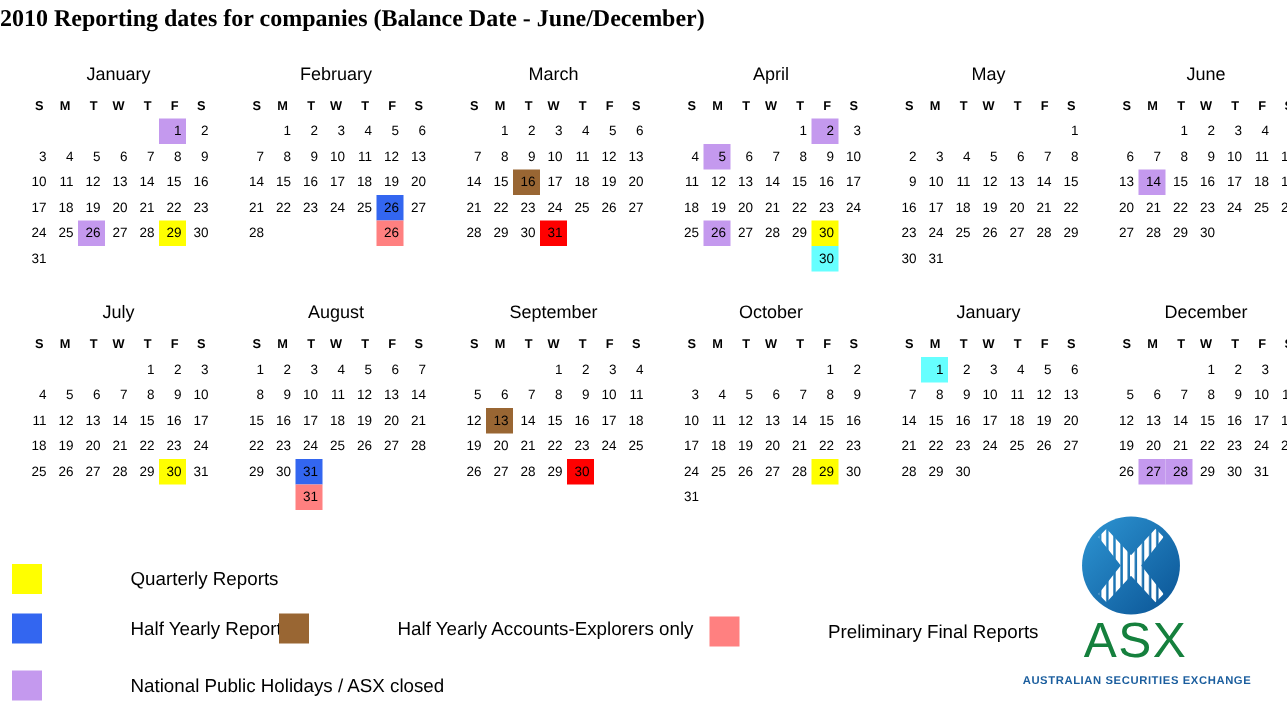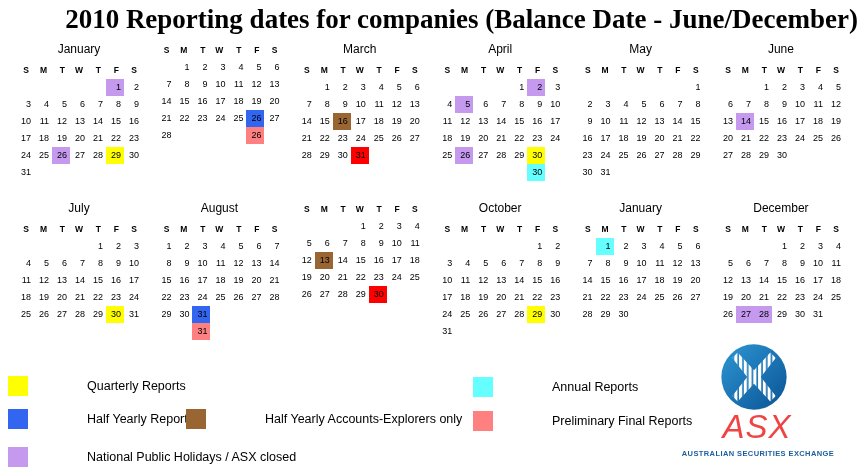--- a/index.html
+++ b/index.html
@@ -1,22 +1,22 @@
 <!DOCTYPE html>
 <html><head>
 <meta charset="utf-8">
 <style>
   html,body{margin:0;padding:0;background:#fff;}
   .page{position:relative;width:858px;height:472px;background:#fff;overflow:hidden;
         font-family:"Liberation Sans",sans-serif;color:#000;}
 
-  .main-title{position:absolute;top:4px;left:0;right:0;text-align:right;
-              font-family:"Liberation Serif",serif;font-weight:bold;font-size:27px;}
-
-  .cal-row{position:absolute;left:16px;width:828px;display:flex;justify-content:space-between;}
+  .main-title{position:absolute;top:4px;left:0;right:0;text-align:left;
+              font-family:"Liberation Serif",serif;font-weight:bold;font-size:16px;}
+
+  .cal-row{position:absolute;left:16px;width:828px;display:flex;justify-content:space-between;gap:19px;}
   .cal-row.top{top:42px;}
   .cal-row.bottom{top:201px;}
 
   .month{width:126px;}
   .month-title{text-align:center;font-size:12px;height:15px;margin-bottom:5px;}
   .month-grid{display:grid;grid-template-columns:repeat(7,18px);grid-auto-rows:17px;}
   .cell{box-sizing:border-box;width:18px;font-size:9px;line-height:17px;
         text-align:right;padding-right:3px;}
   .cell.head{font-weight:bold;font-size:8.5px;padding-right:5px;}
 
@@ -93,20 +93,21 @@
           <div class="cell">31</div>
           <div class="cell"></div>
           <div class="cell"></div>
           <div class="cell"></div>
           <div class="cell"></div>
           <div class="cell"></div>
           <div class="cell"></div>
         </div>
       </div>
       <div class="month">
+        <div class="month-title">February</div>
         <div class="month-grid">
           <div class="cell head">S</div>
           <div class="cell head">M</div>
           <div class="cell head">T</div>
           <div class="cell head">W</div>
           <div class="cell head">T</div>
           <div class="cell head">F</div>
           <div class="cell head">S</div>
           <div class="cell"></div>
           <div class="cell">1</div>
@@ -472,20 +473,21 @@
           <div class="cell"></div>
           <div class="cell"></div>
           <div class="cell" style="background: rgb(255, 128, 128);">31</div>
           <div class="cell"></div>
           <div class="cell"></div>
           <div class="cell"></div>
           <div class="cell"></div>
         </div>
       </div>
       <div class="month">
+        <div class="month-title">September</div>
         <div class="month-grid">
           <div class="cell head">S</div>
           <div class="cell head">M</div>
           <div class="cell head">T</div>
           <div class="cell head">W</div>
           <div class="cell head">T</div>
           <div class="cell head">F</div>
           <div class="cell head">S</div>
           <div class="cell"></div>
           <div class="cell"></div>
@@ -709,39 +711,35 @@
   <div class="legend-item" id="li-explorers">
     <span class="swatch" style="background: rgb(153, 102, 51);"></span>
     <span class="legend-label">Half Yearly Accounts-Explorers only</span>
   </div>
 
   <div class="legend-item" id="li-holidays">
     <span class="swatch" style="background: rgb(196, 153, 238);"></span>
     <span class="legend-label">National Public Holidays / ASX closed</span>
   </div>
 
-  <div class="legend-item" id="li-annual">
-    <span class="swatch" style="background: rgb(102, 255, 255);"></span>
-    <span class="legend-label">Annual Reports</span>
-  </div>
 
   <div class="legend-item" id="li-preliminary">
     <span class="swatch" style="background: rgb(255, 128, 128);"></span>
     <span class="legend-label">Preliminary Final Reports</span>
   </div>
 
   <svg class="asx-logo-svg" width="68" height="68" viewBox="0 0 100 100">
     <defs>
       <linearGradient id="asx-grad" x1="0" y1="0" x2="1" y2="1">
         <stop id="asx-grad-stop1" offset="0" stop-color="#2E96D4"></stop>
         <stop id="asx-grad-stop2" offset="1" stop-color="#0A5394"></stop>
       </linearGradient>
       <pattern id="asx-stripes" width="7" height="100" patternUnits="userSpaceOnUse">
         <rect width="4.6" height="100" fill="#ffffff"></rect>
       </pattern>
     </defs>
     <circle cx="50" cy="50" r="48" fill="url(#asx-grad)"></circle>
     <path d="M26,14 L50,40 L74,14 L82,22 L60,50 L82,78 L74,86 L50,60 L26,86 L18,78 L40,50 L18,22 Z" fill="url(#asx-stripes)"></path>
   </svg>
-  <div class="asx-name" style="color: #ef4444; font-style: italic;">ASX</div>
+  <div class="asx-name" style="color: #15803d;">ASX</div>
   <div class="asx-tagline" style="color: rgb(27, 94, 158);">AUSTRALIAN SECURITIES EXCHANGE</div>
 
 </div>
 
 </body></html>

